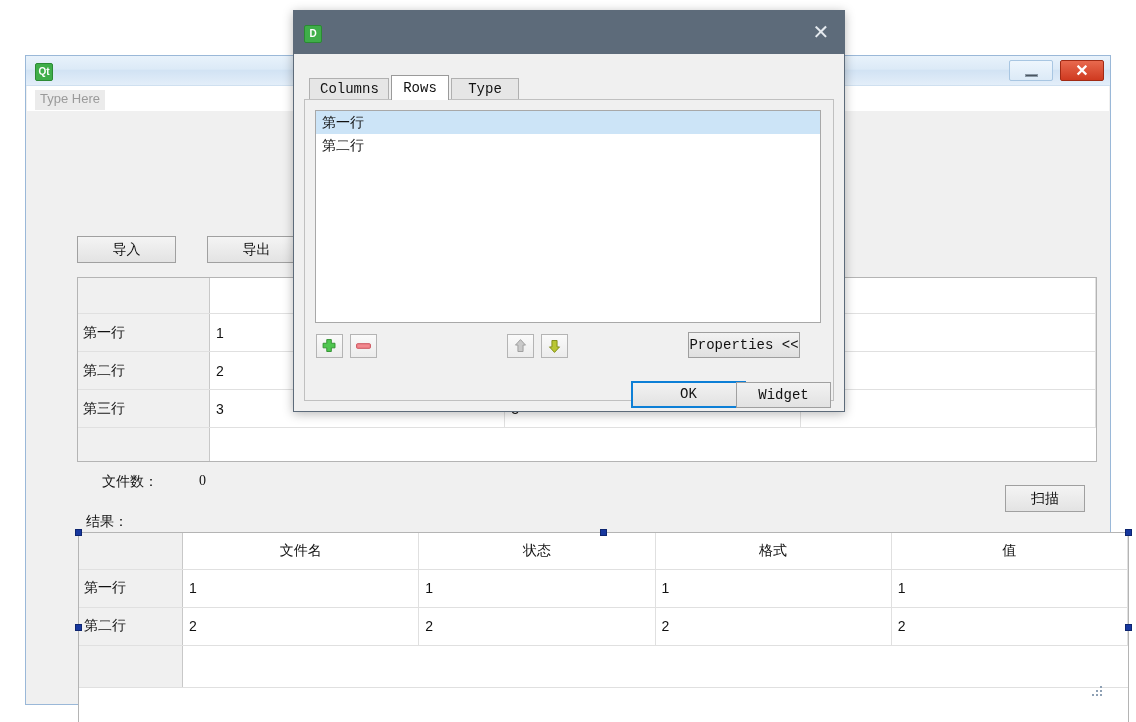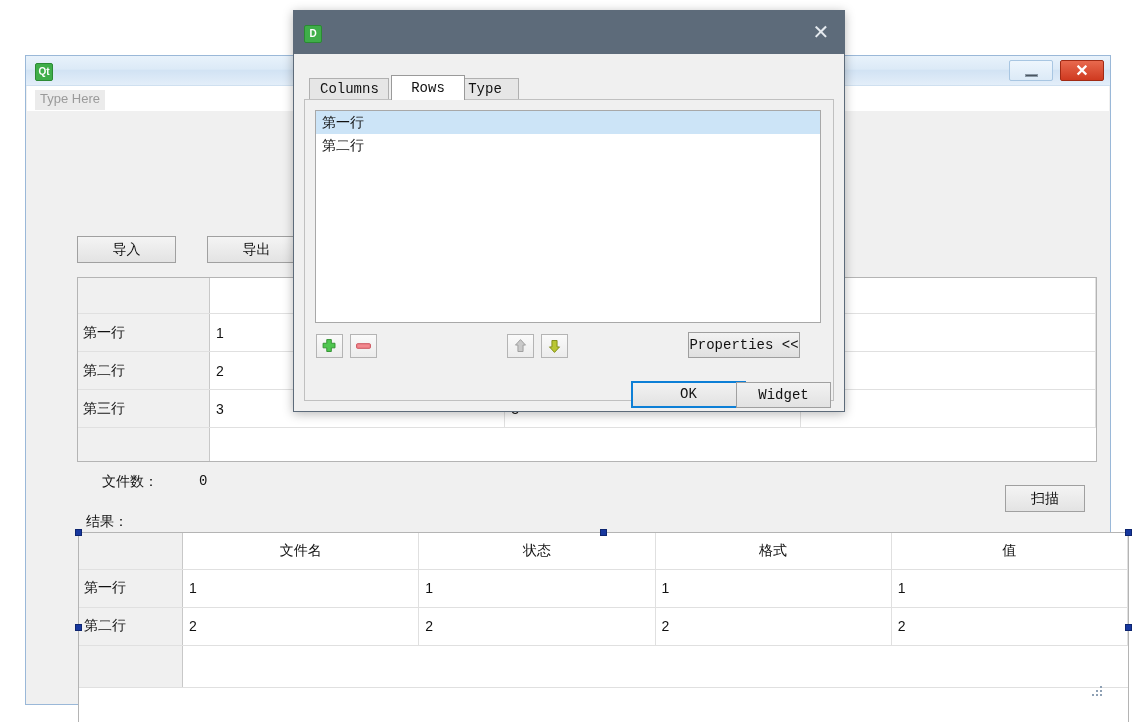--- a/index.html
+++ b/index.html
@@ -116,21 +116,21 @@
   #table-files col.c3 { width: 128px; }
   #table-files tr { height: 38px; }
   #table-files tr.hdr { height: 33px; }
   #table-files tr.filler { height: 40px; }
   #table-files td.blank { background: #ffffff; border-right: none; }
   #table-files td.vhdr.empty { background: #f0f0f0; }
 
   
   .qlabel {
     position: absolute; font-size: 14px; color: #111;
-    font-family: Liberation Mono, monospace; white-space: nowrap;
+    font-family: Liberation Serif, serif; white-space: nowrap;
   }
   #lbl-filecount { left: 75px; top: 362px; }
   #lbl-filecount-val { left: 172px; top: 362px; }
   #lbl-result { left: 47px; top: 402px; margin-left: 12px; }
 
   
   #table-results { left: 51px; top: 421px; width: 1051px; height: 195px; }
   #table-results col.c0 { width: 57px; }
   #table-results col.c1 { width: 130px; }
   #table-results col.c2 { width: 130px; }
@@ -197,21 +197,21 @@
     box-sizing: border-box; padding: 0 10px;
     font-family: "Liberation Mono", monospace; font-size: 14px; color: #111;
     background: #e6e6e6; border: 1px solid #b0b0b0; border-bottom: none;
     text-align: center;
   }
   .tab.active {
     top: 0; height: 25px; line-height: 24px;
     background: #ffffff; border-color: #9a9a9a; z-index: 3;
   }
   #tab-columns { left: 0; width: 80px; }
-  #tab-rows { left: 82px; width: 74px; }
+  #tab-rows { left: 82px; width: 58px; }
   #tab-items { left: 142px; width: 68px; }
 
   #tab-panel {
     position: absolute; left: 10px; top: 45px; width: 530px; height: 302px;
     background: #f0f0f0; border: 1px solid #c0c0c0; box-sizing: border-box;
   }
 
   #list-box {
     position: absolute; left: 10px; top: 10px; width: 506px; height: 213px;
     background: #ffffff; border: 1px solid #a8a8a8; box-sizing: border-box;

